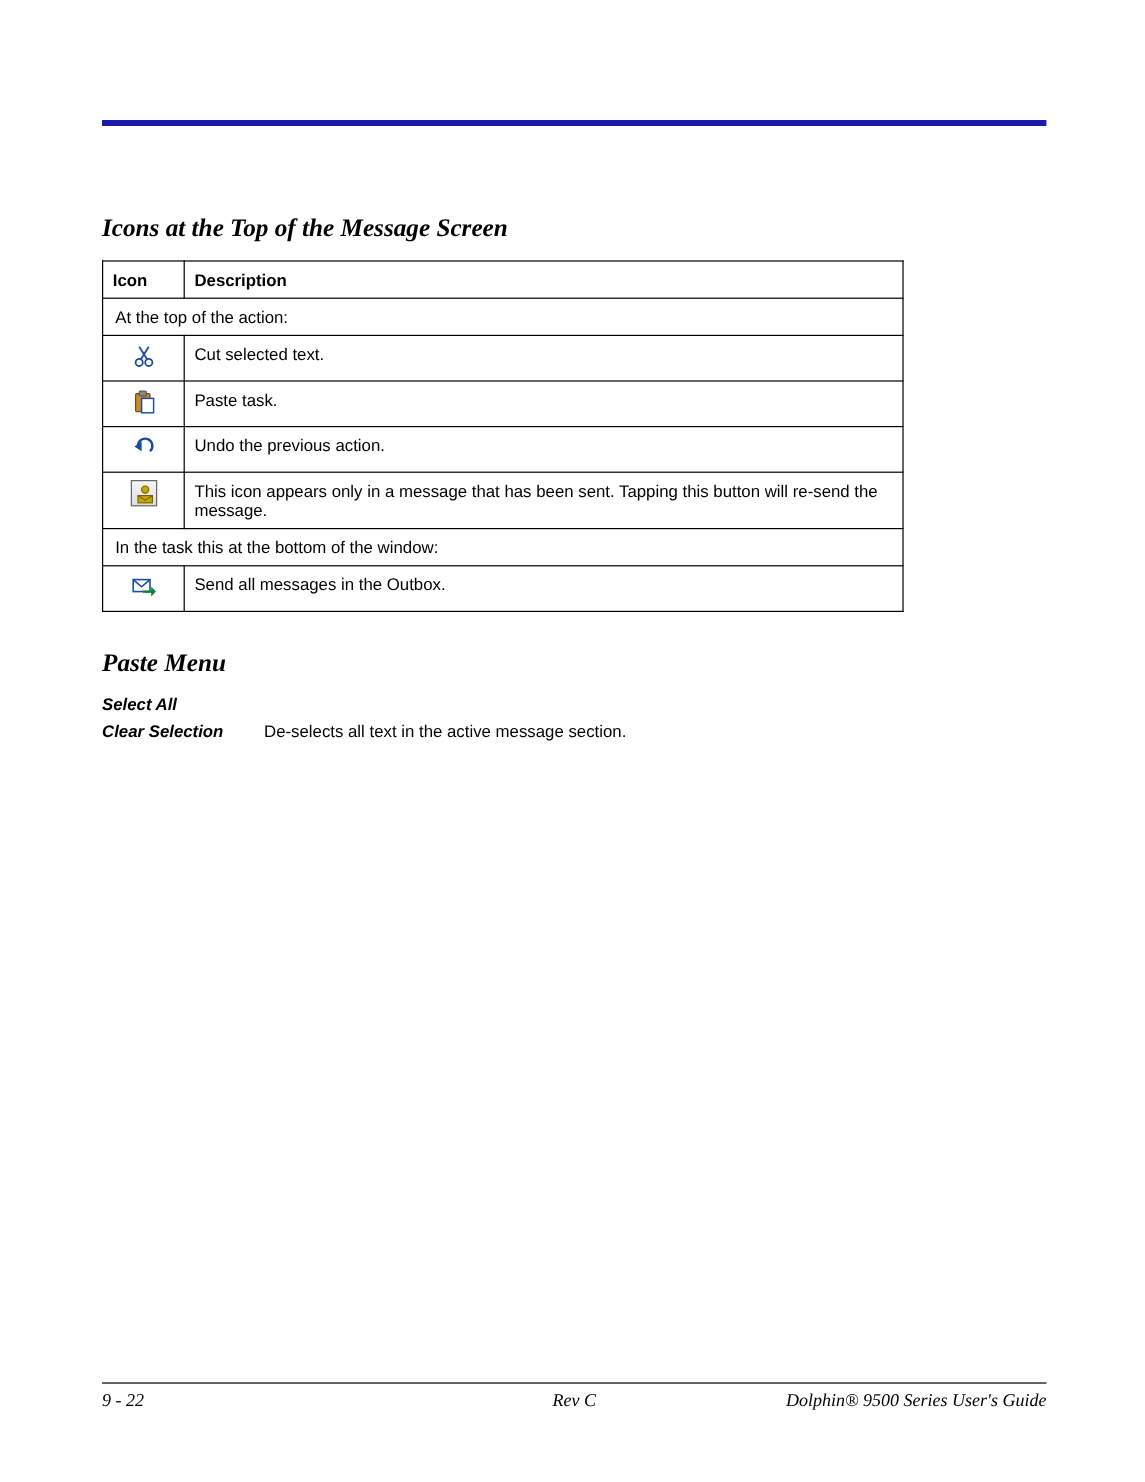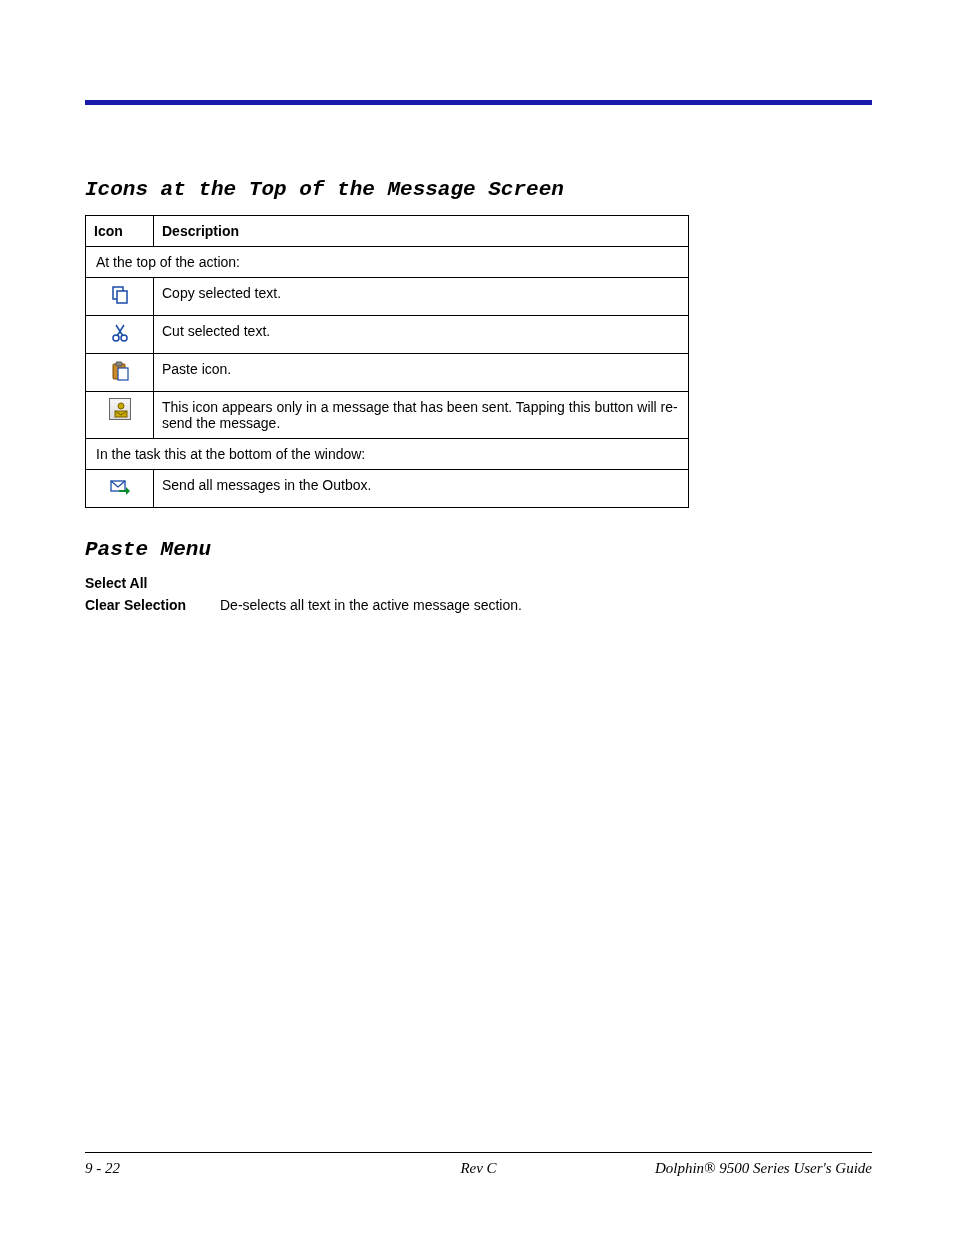--- a/index.html
+++ b/index.html
@@ -19,31 +19,31 @@
     height: 5px;
     background: #1a1aad;
   }
   .content {
     position: absolute;
     left: 85px;
     right: 82px;
     top: 178px;
   }
   h2.section {
-    font-family: Liberation Mono, monospace;
+    font-family: Liberation Serif, serif;
     font-style: italic;
     font-weight: bold;
     font-size: 21px;
     color: #000;
     margin-bottom: 14px;
   }
   h2.section + table { margin-top: 6px; }
   table.icon-table {
     border-collapse: collapse;
-    width: 604px;
+    width: 668px;
     margin-left: 0px;
     margin-bottom: 30px;
   }
   table.icon-table th, table.icon-table td {
     border: 1px solid #000;
     font-size: 14px;
     vertical-align: top;
     padding: 7px 10px 7px 8px;
     text-align: left;
     font-family: Arial, Helvetica, sans-serif;
@@ -78,20 +78,21 @@
   }
   .def-row {
     display: flex;
     font-size: 14px;
     margin-bottom: 6px;
   }
   .def-term {
     font-weight: bold;
     width: 135px;
     flex: 0 0 135px;
+    font-style: italic;
   }
   .def-desc { flex: 1; }
 
   .footer-rule {
     position: absolute;
     left: 85px;
     right: 82px;
     bottom: 82px;
     border-top: 1px solid #000;
   }
@@ -121,31 +122,20 @@
   <table class="icon-table">
     <tbody>
         <tr>
       <th>Icon</th>
       <th>Description</th>
     </tr>
     <tr>
       <td colspan="2" class="span-row">At the top of the action:</td>
     </tr>
 
-    <tr>
-      <td class="icon-cell">
-        <span class="icon-box">
-          <svg class="ic" viewBox="0 0 22 22">
-            <rect x="4" y="3" width="10" height="12" fill="#fff" stroke="#1a4aa8" stroke-width="1.5"></rect>
-            <rect x="8" y="7" width="10" height="12" fill="#fff" stroke="#1a4aa8" stroke-width="1.5"></rect>
-          </svg>
-        </span>
-      </td>
-      <td>Copy selected text.</td>
-    </tr>
 
     <tr>
       <td class="icon-cell">
         <span class="icon-box">
           <svg class="ic" viewBox="0 0 22 22">
             <circle cx="7" cy="16" r="3" fill="none" stroke="#1a4aa8" stroke-width="1.5"></circle>
             <circle cx="15" cy="16" r="3" fill="none" stroke="#1a4aa8" stroke-width="1.5"></circle>
             <line x1="8" y1="14" x2="15" y2="3" stroke="#1a4aa8" stroke-width="1.5"></line>
             <line x1="14" y1="14" x2="7" y2="3" stroke="#1a4aa8" stroke-width="1.5"></line>
           </svg>
@@ -157,23 +147,34 @@
     <tr>
       <td class="icon-cell">
         <span class="icon-box">
           <svg class="ic" viewBox="0 0 22 22">
             <rect x="4" y="4" width="12" height="15" rx="1" fill="#c88a2a" stroke="#7a4a00"></rect>
             <rect x="7" y="2" width="6" height="4" rx="1" fill="#888" stroke="#555"></rect>
             <rect x="9" y="8" width="10" height="12" fill="#fff" stroke="#1a4aa8" stroke-width="1.2"></rect>
           </svg>
         </span>
       </td>
-      <td>Paste icon.</td>
-    </tr>
-
+      <td>Paste task.</td>
+    </tr>
+
+    <tr>
+      <td class="icon-cell">
+        <span class="icon-box">
+          <svg class="ic" viewBox="0 0 22 22">
+            <path d="M16 14 A6 6 0 1 0 6 10" fill="none" stroke="#1a4aa8" stroke-width="2"></path>
+            <polygon points="3,10 9,6 9,14" fill="#1a4aa8"></polygon>
+          </svg>
+        </span>
+      </td>
+      <td>Undo the previous action.</td>
+    </tr>
 
     <tr>
       <td class="icon-cell">
         <span class="icon-box framed">
           <svg class="ic" viewBox="0 0 22 22">
             <circle cx="11" cy="7" r="3" fill="#c9a800" stroke="#7a6000"></circle>
             <rect x="5" y="12" width="12" height="6" fill="#c9a800" stroke="#7a6000"></rect>
             <polyline points="5,12 11,16 17,12" fill="none" stroke="#7a6000"></polyline>
           </svg>
         </span>

